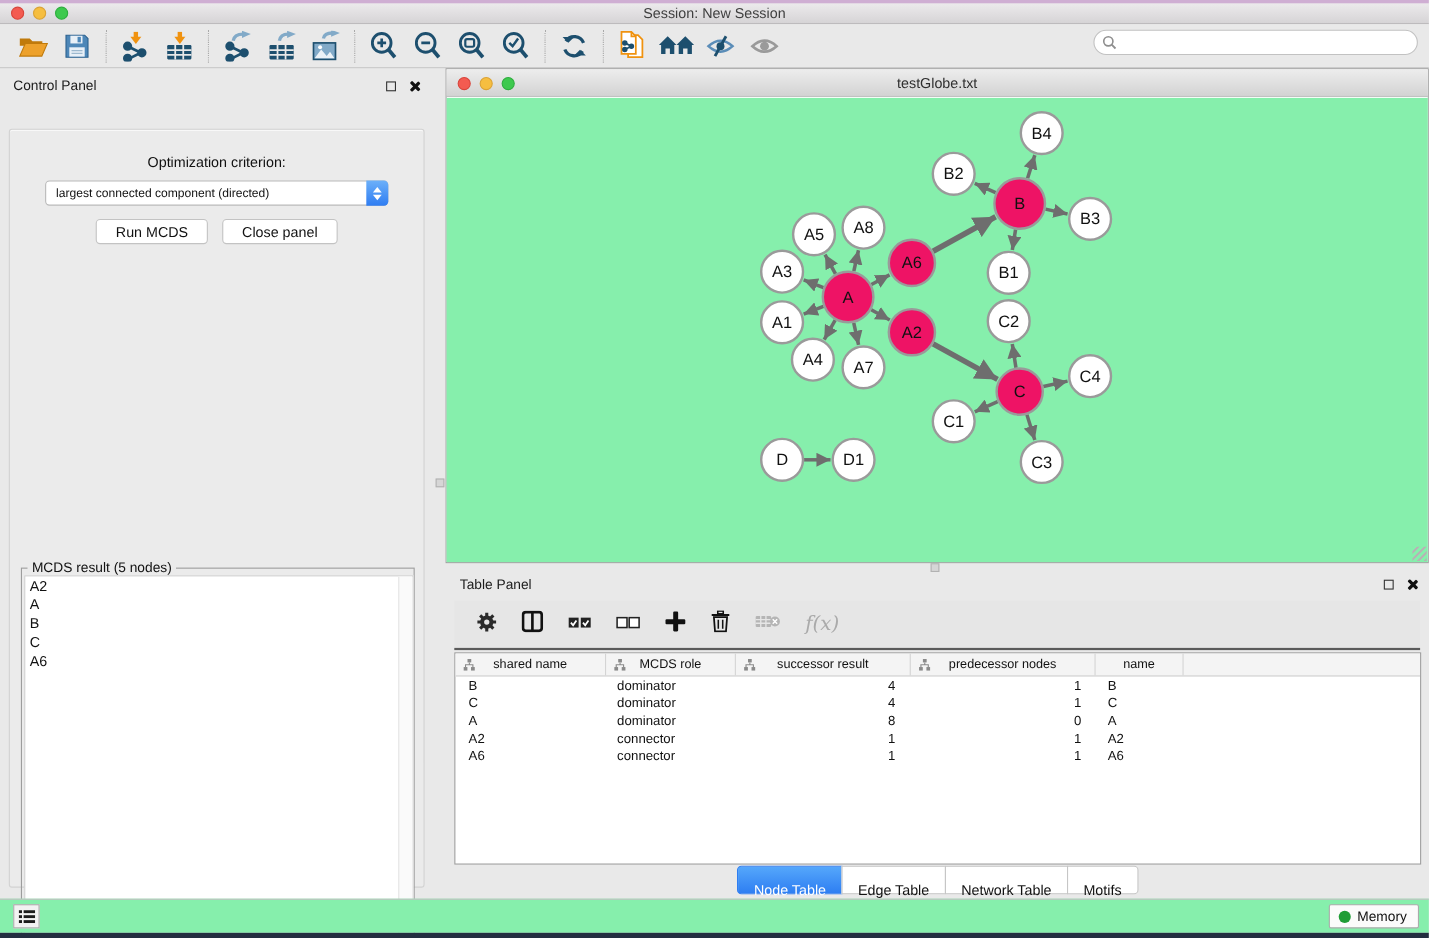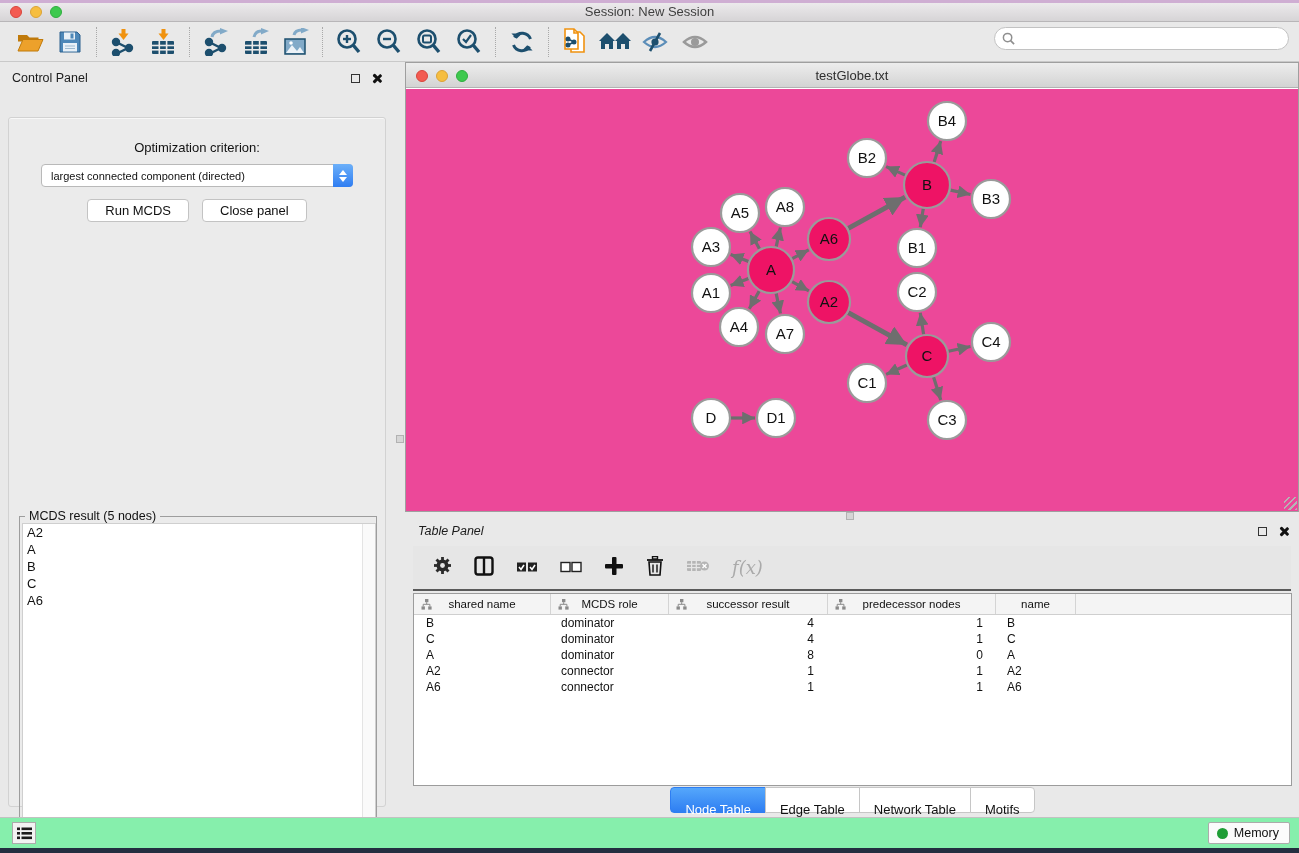--- a/index.html
+++ b/index.html
@@ -63,21 +63,21 @@
   .result-scroll { position:absolute; right:0; top:0; width:13px; height:100%; background:#fafafa; border-left:1px solid #e4e4e4; }
 
   
   .grip { width:8px; height:8px; background:#d6d6d6; border:1px solid #b2b2b2; }
 
   
   .netwin { left:405px; top:62px; width:894px; height:450px; background:#fff; border:1px solid #9f9f9f; }
   .net-titlebar { height:25px; background:linear-gradient(#ededed,#d3d3d3); border-bottom:1px solid #b2b2b2; position:relative; }
   .net-titlebar .title { text-align:center; line-height:25px; font-size:13px; color:#2e2e2e; }
   .net-lights { position:absolute; left:10px; top:7px; display:flex; gap:8px; }
-  .net-canvas { position:absolute; left:0; top:26px; width:892px; height:422px; background:#ec4899; }
+  .net-canvas { position:absolute; left:0; top:26px; width:892px; height:422px; background:#86efac; }
   .resize-grip { position:absolute; right:1px; bottom:1px; width:13px; height:13px;
     background:repeating-linear-gradient(135deg, transparent 0 3px, #b5b5b5 3px 4.5px); }
 
   
   .tpanel { left:405px; top:519px; width:894px; height:293px; }
   .tp-toolbar { position:absolute; left:8px; top:27px; width:878px; height:45px; background:#e6e6e6;
     border-bottom:2px solid #5a5a5a; display:flex; align-items:center; gap:22px; padding-left:20px; }
   .fx-label { font-family:"DejaVu Serif", serif; font-style:italic; font-size:18px; color:#aaa; }
   .tbl { position:absolute; left:8px; top:74px; width:879px; height:193px; background:#fff; border:1px solid #9c9c9c; overflow:hidden; }
   .tbl-head { display:flex; height:21px; background:#f4f4f4; border-bottom:1px solid #cfcfcf; }
@@ -442,21 +442,21 @@
           <text x="370" y="334" text-anchor="middle" font-size="15" fill="#111111" font-family="&quot;Liberation Sans&quot;, sans-serif">D1</text>
         </g>
       </svg>
   </div>
   <div class="resize-grip"></div>
 </div>
 
 <div class="abs grip" style="left:846px; top:512px;"></div>
 
 <div class="abs tpanel">
-  <div class="phead" style="padding:0 10px 0 13px;font-style:italic;">
+  <div class="phead" style="padding:0 10px 0 13px;">
     <span>Table Panel</span>
     <span class="sp"></span>
     <span class="float-ico"></span>
     <span class="close-ico"></span>
   </div>
   <div class="tp-toolbar">
     <span>
       <svg width="19" height="19" viewBox="0 0 19 19">
         <g stroke="#2b2b2b" stroke-width="2.8">
           <line x1="9.5" y1="1" x2="9.5" y2="18"></line>

